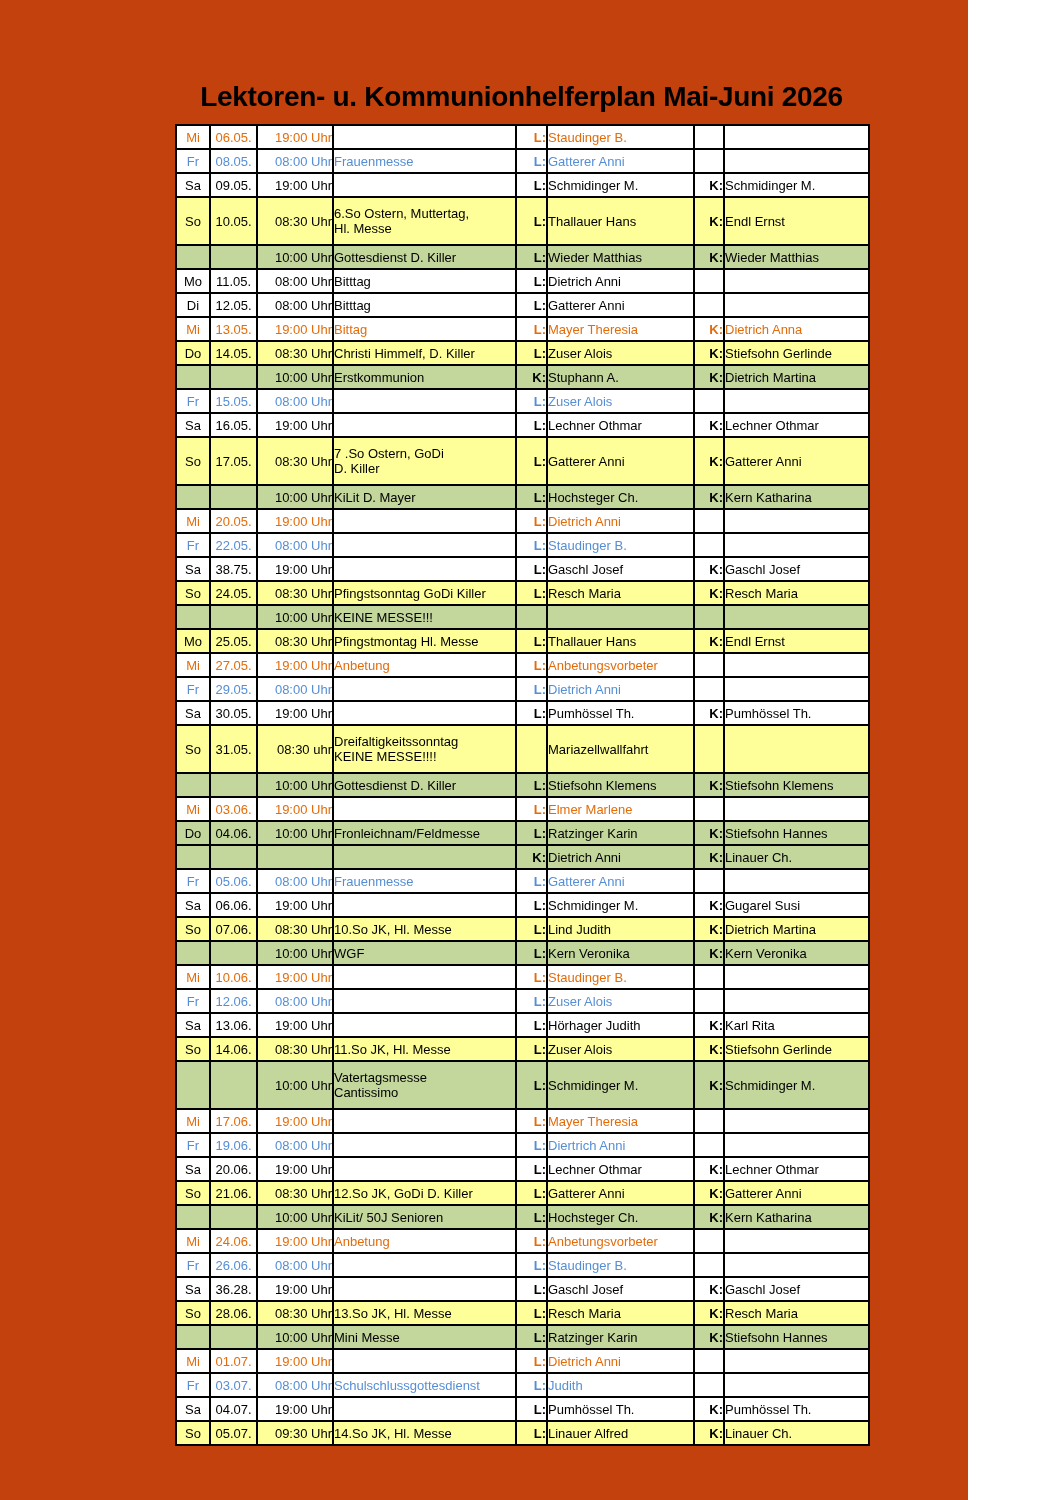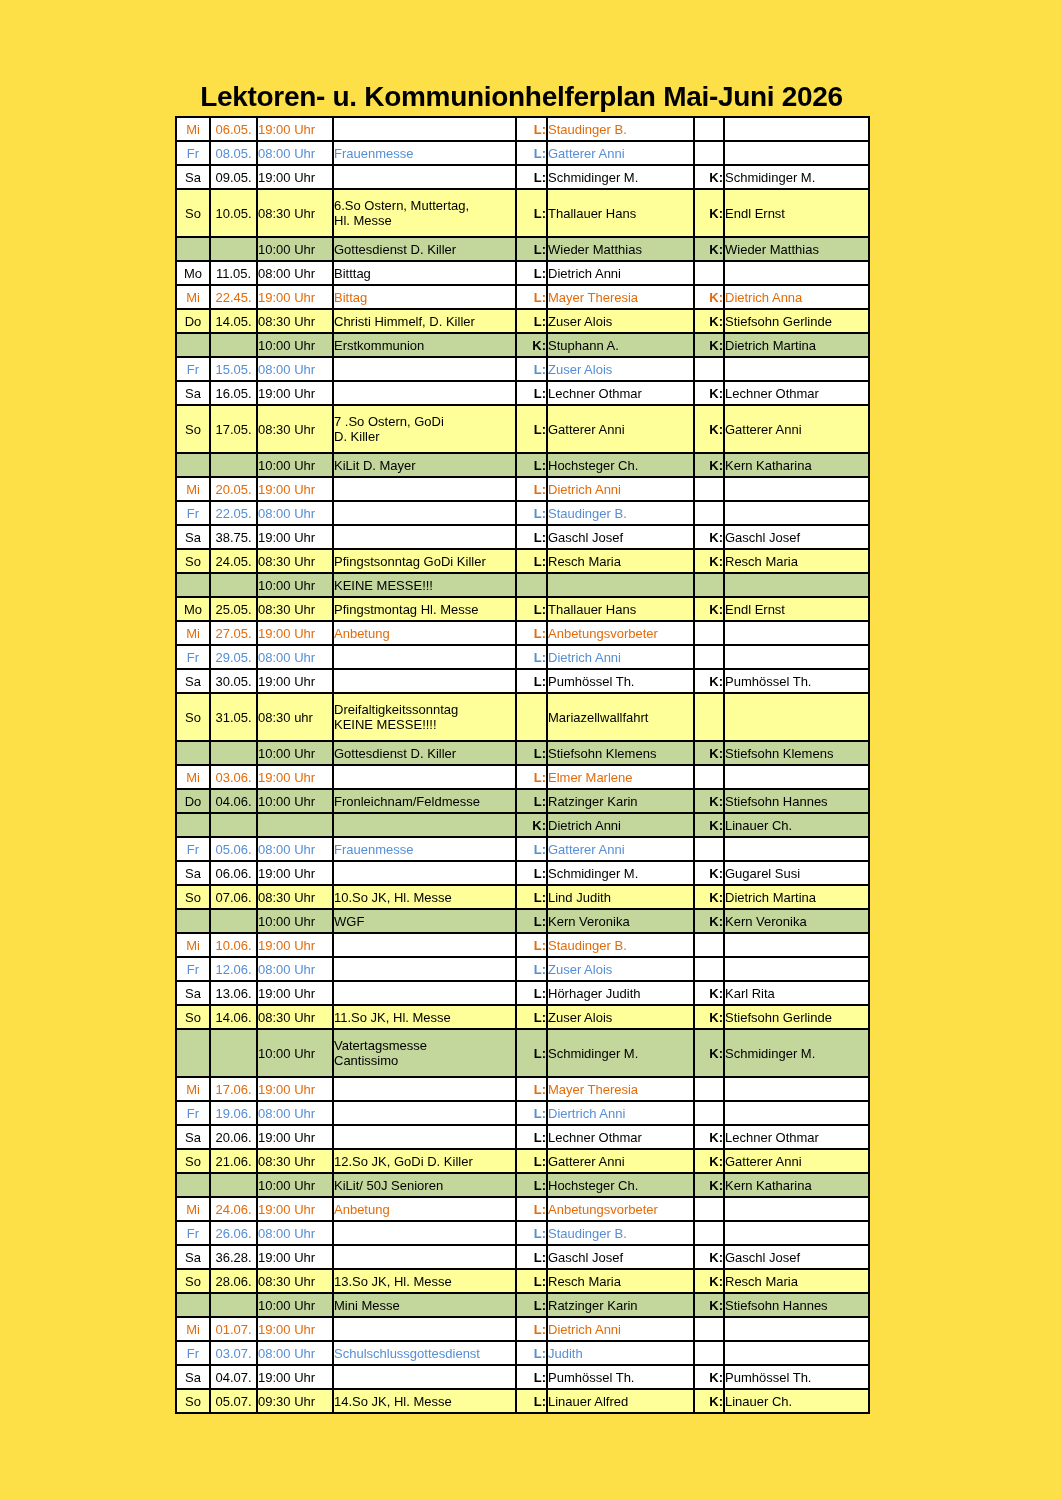--- a/index.html
+++ b/index.html
@@ -1,58 +1,58 @@
 <!DOCTYPE html>
 <html style="--orange: #E36C0A; --blue: #558ED5; --yellow: #FFFF99; --green: #C3D69B; --border: #000000;"><head>
 <meta charset="utf-8">
 <style>
   html, body { margin: 0; padding: 0; background: #ffffff; }
   .page {
     position: relative;
-    width: 1061px;
+    width: 968px;
     height: 1500px;
-    background: #fde047;
+    background: #c2410c;
     font-family: "Liberation Sans", sans-serif;
     overflow: hidden;
   }
   .title {
     position: absolute;
     top: 81px;
     left: 175px;
     width: 693px;
     text-align: center;
     font-size: 28px;
     font-weight: bold;
     color: #000000;
     white-space: nowrap;
     letter-spacing: -0.3px;
   }
   table.plan {
     position: absolute;
-    top: 116px;
+    top: 124px;
     left: 175px;
     width: 693px;
     border-collapse: collapse;
     table-layout: fixed;
     border-radius: 8px;
   }
   table.plan td {
     border: 2px solid var(--border, #000);
     height: 22px;
     padding: 0;
     font-size: 13px;
     line-height: 15px;
     color: #000000;
     vertical-align: middle;
     overflow: hidden;
   }
   tr.tall td { height: 46px; }
   td.c0 { text-align: center; }
   td.c1 { text-align: center; }
-  td.c2 { padding-right: 3px; margin-top: 44px; }
+  td.c2 { text-align: right; padding-right: 3px; margin-top: 44px; }
   td.c3 { text-align: left; padding-left: 3px; white-space: pre-line; margin-top: 8px; }
   td.c4, td.c6 { text-align: right; padding-right: 2px; font-weight: bold; font-size: 14px; }
   td.c5, td.c7 { text-align: left; padding-left: 4px; font-size: 14px; }
   tr.bg-white  { background: #ffffff; }
   tr.bg-yellow { background: var(--yellow, #FFFF99); }
   tr.bg-green  { background: var(--green, #C3D69B); }
   tr.fg-orange td { color: var(--orange, #E36C0A); }
   tr.fg-blue   td { color: var(--blue, #558ED5); }
   col.w-day    { width: 34px; }
   col.w-date   { width: 47px; }
@@ -134,23 +134,33 @@
         <tr class="bg-white fg-black">
           <td class="c0">Mo</td>
           <td class="c1">11.05.</td>
           <td class="c2">08:00 Uhr</td>
           <td class="c3">Bitttag</td>
           <td class="c4">L:</td>
           <td class="c5">Dietrich Anni</td>
           <td class="c6"></td>
           <td class="c7"></td>
         </tr>
-        <tr class="bg-white fg-orange">
-          <td class="c0">Mi</td>
-          <td class="c1">22.45.</td>
+        <tr class="bg-white fg-black">
+          <td class="c0">Di</td>
+          <td class="c1">12.05.</td>
+          <td class="c2">08:00 Uhr</td>
+          <td class="c3">Bitttag</td>
+          <td class="c4">L:</td>
+          <td class="c5">Gatterer Anni</td>
+          <td class="c6"></td>
+          <td class="c7"></td>
+        </tr>
+        <tr class="bg-white fg-orange">
+          <td class="c0">Mi</td>
+          <td class="c1">13.05.</td>
           <td class="c2">19:00 Uhr</td>
           <td class="c3">Bittag</td>
           <td class="c4">L:</td>
           <td class="c5">Mayer Theresia</td>
           <td class="c6">K:</td>
           <td class="c7">Dietrich Anna</td>
         </tr>
         <tr class="bg-yellow fg-black">
           <td class="c0">Do</td>
           <td class="c1">14.05.</td>

